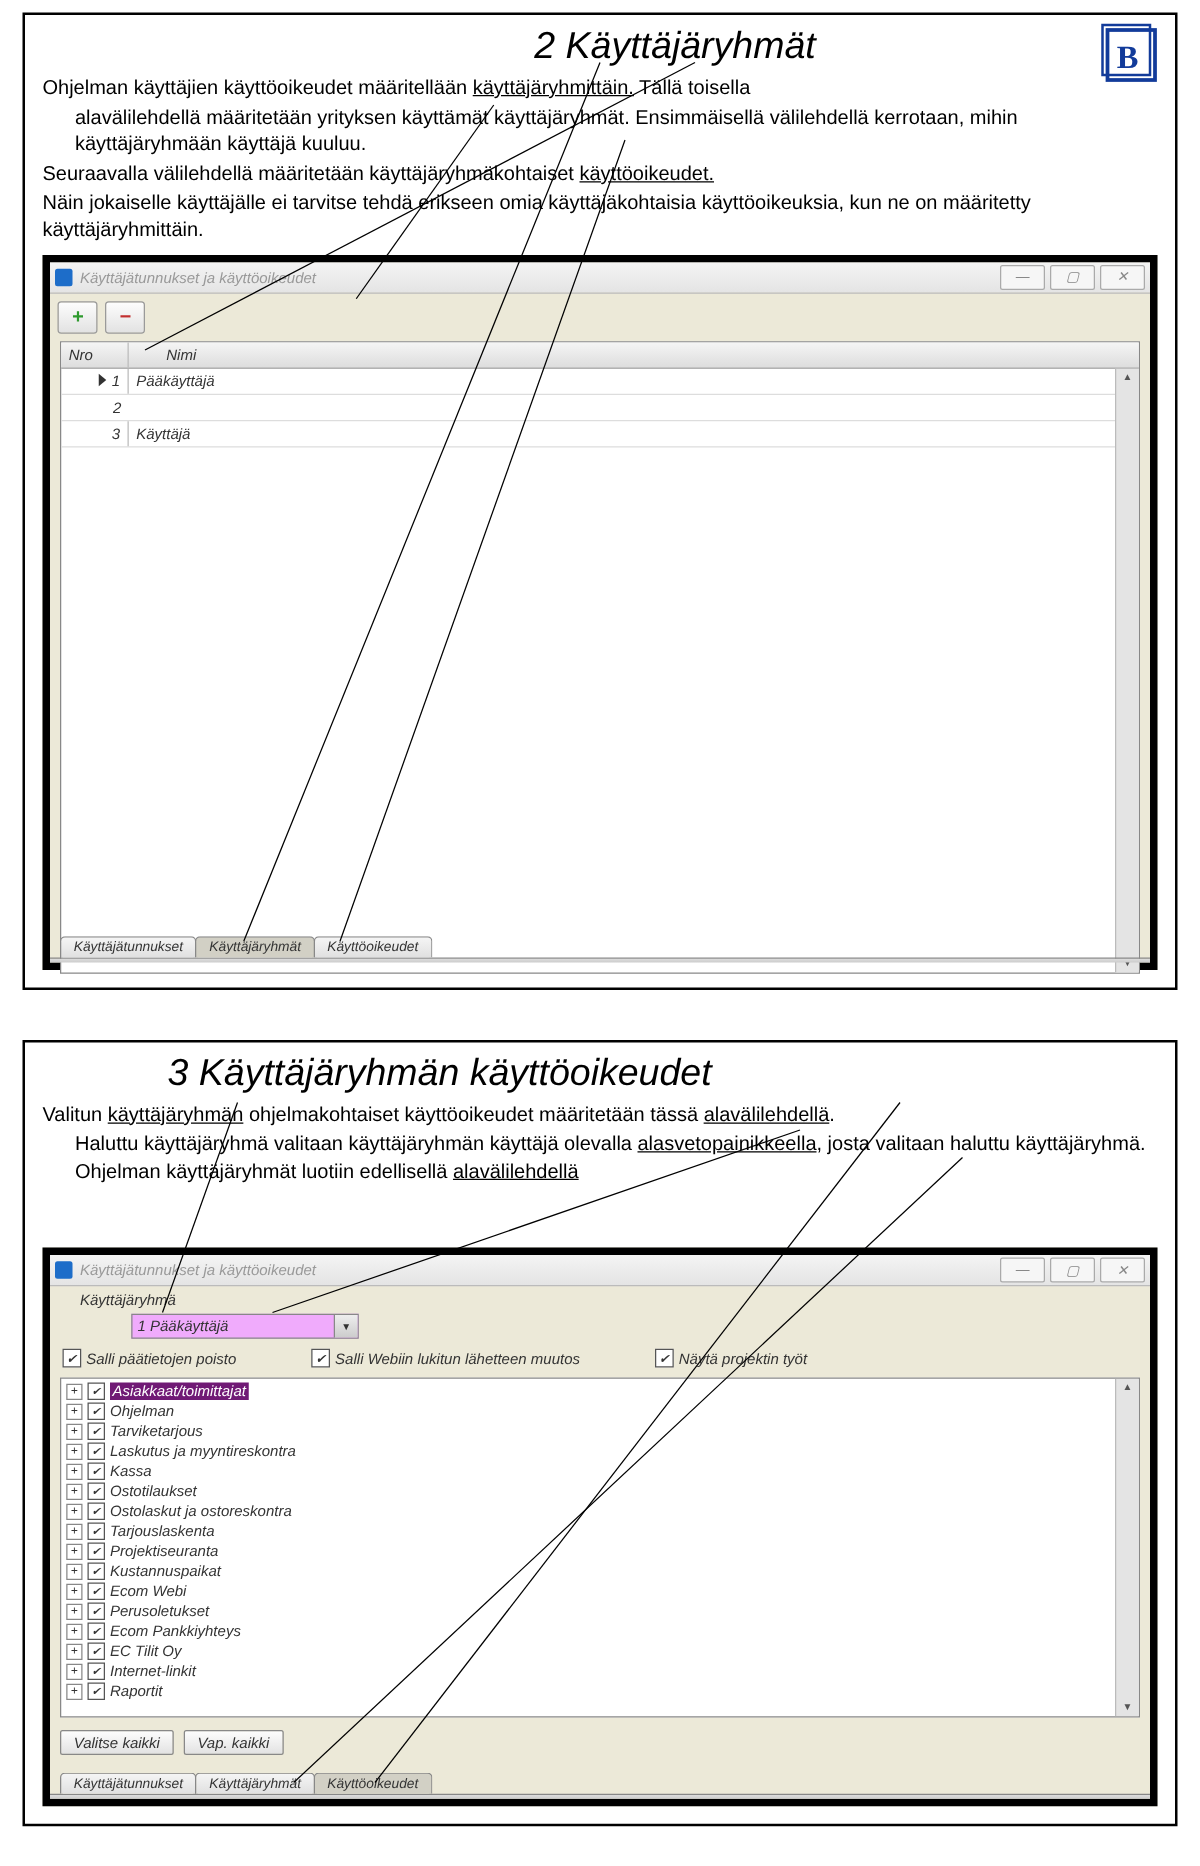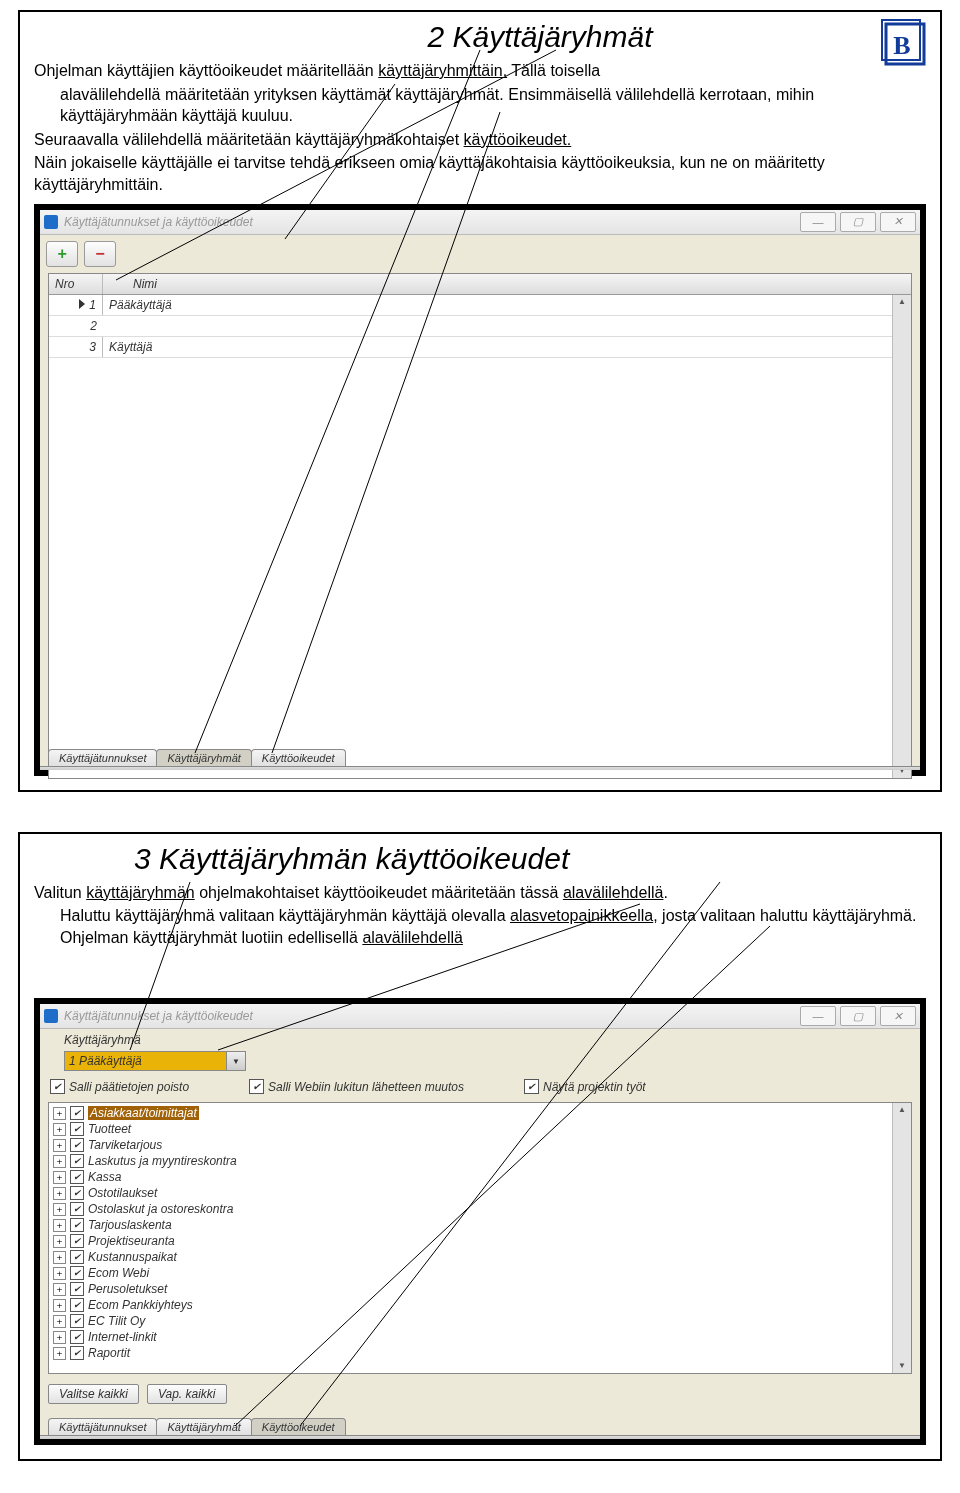--- a/index.html
+++ b/index.html
@@ -154,41 +154,42 @@
   }
   .btab.active { background: #d2d0c5; }
   .tabbar-line { height: 3px; background: linear-gradient(#ddd,#ccc); border-top:1px solid #888; }
 
   
   .field-row { padding: 4px 24px; font-size: 12px; }
   .dd {
     display: flex;
     width: 180px;
     border: 1px solid #888;
-    background:#eab308;
+    background:#f0abfc;
+    margin-left:41px;
   }
   .dd-text { flex:1; padding: 2px 4px; font-size:12px; }
   .dd-btn { width:18px; background:linear-gradient(#eee,#ccc); border-left:1px solid #888; display:flex; align-items:center; justify-content:center; font-size:8px;}
   .chk-row { display:flex; gap:60px; padding: 4px 10px; align-items:center; font-size:12px;}
   .chk { display:flex; align-items:center; gap:4px;}
   .chk .box { width:13px; height:13px; border:1px solid #555; background:#fff; display:inline-flex; align-items:center; justify-content:center; font-size:10px;}
   .tree {
     margin: 4px 8px 6px 8px;
     border: 1px solid #888;
     background:#fff;
     height: 270px;
     overflow: hidden;
     position: relative;
     font-size: 12px;
   }
   .tree-inner { padding: 2px 4px; }
   .tnode { display:flex; align-items:center; gap:4px; padding:1px 0;}
   .tplus { width:11px; height:11px; border:1px solid #888; display:inline-flex; align-items:center; justify-content:center; font-size:9px; line-height:9px; font-family: monospace;}
   .tchk { width:12px; height:12px; border:1px solid #555; display:inline-flex; align-items:center; justify-content:center; font-size:9px;}
-  .tlabel.sel { background:#a16207; color:#fff; padding:0 2px;}
+  .tlabel.sel { background:#701a75; color:#fff; padding:0 2px;}
   .tree .vscroll { position:absolute; right:0; top:0; bottom:0; height:auto;}
   .btn-row { display:flex; gap:8px; padding: 4px 8px 6px 8px; }
   .w-btn { border:1px solid #888; background:linear-gradient(#fdfdfd,#e2e2e2); padding:2px 10px; font-size:12px; border-radius:2px;}
 
   .page-num {
     text-align: right;
     font-size: 18px;
     padding: 0 28px 10px 0;
     color: #222;
   }
@@ -327,21 +328,21 @@
     <div class="tree">
       <div class="tree-inner" id="tree-inner">
             <div class="tnode">
               <span class="tplus">+</span>
               <span class="tchk">✔</span>
               <span class="tlabel sel">Asiakkaat/toimittajat</span>
             </div>
             <div class="tnode">
               <span class="tplus">+</span>
               <span class="tchk">✔</span>
-              <span class="tlabel">Tuotteet</span>
+              <span class="tlabel">Ohjelman</span>
             </div>
             <div class="tnode">
               <span class="tplus">+</span>
               <span class="tchk">✔</span>
               <span class="tlabel">Tarviketarjous</span>
             </div>
             <div class="tnode">
               <span class="tplus">+</span>
               <span class="tchk">✔</span>
               <span class="tlabel">Laskutus ja myyntireskontra</span>

